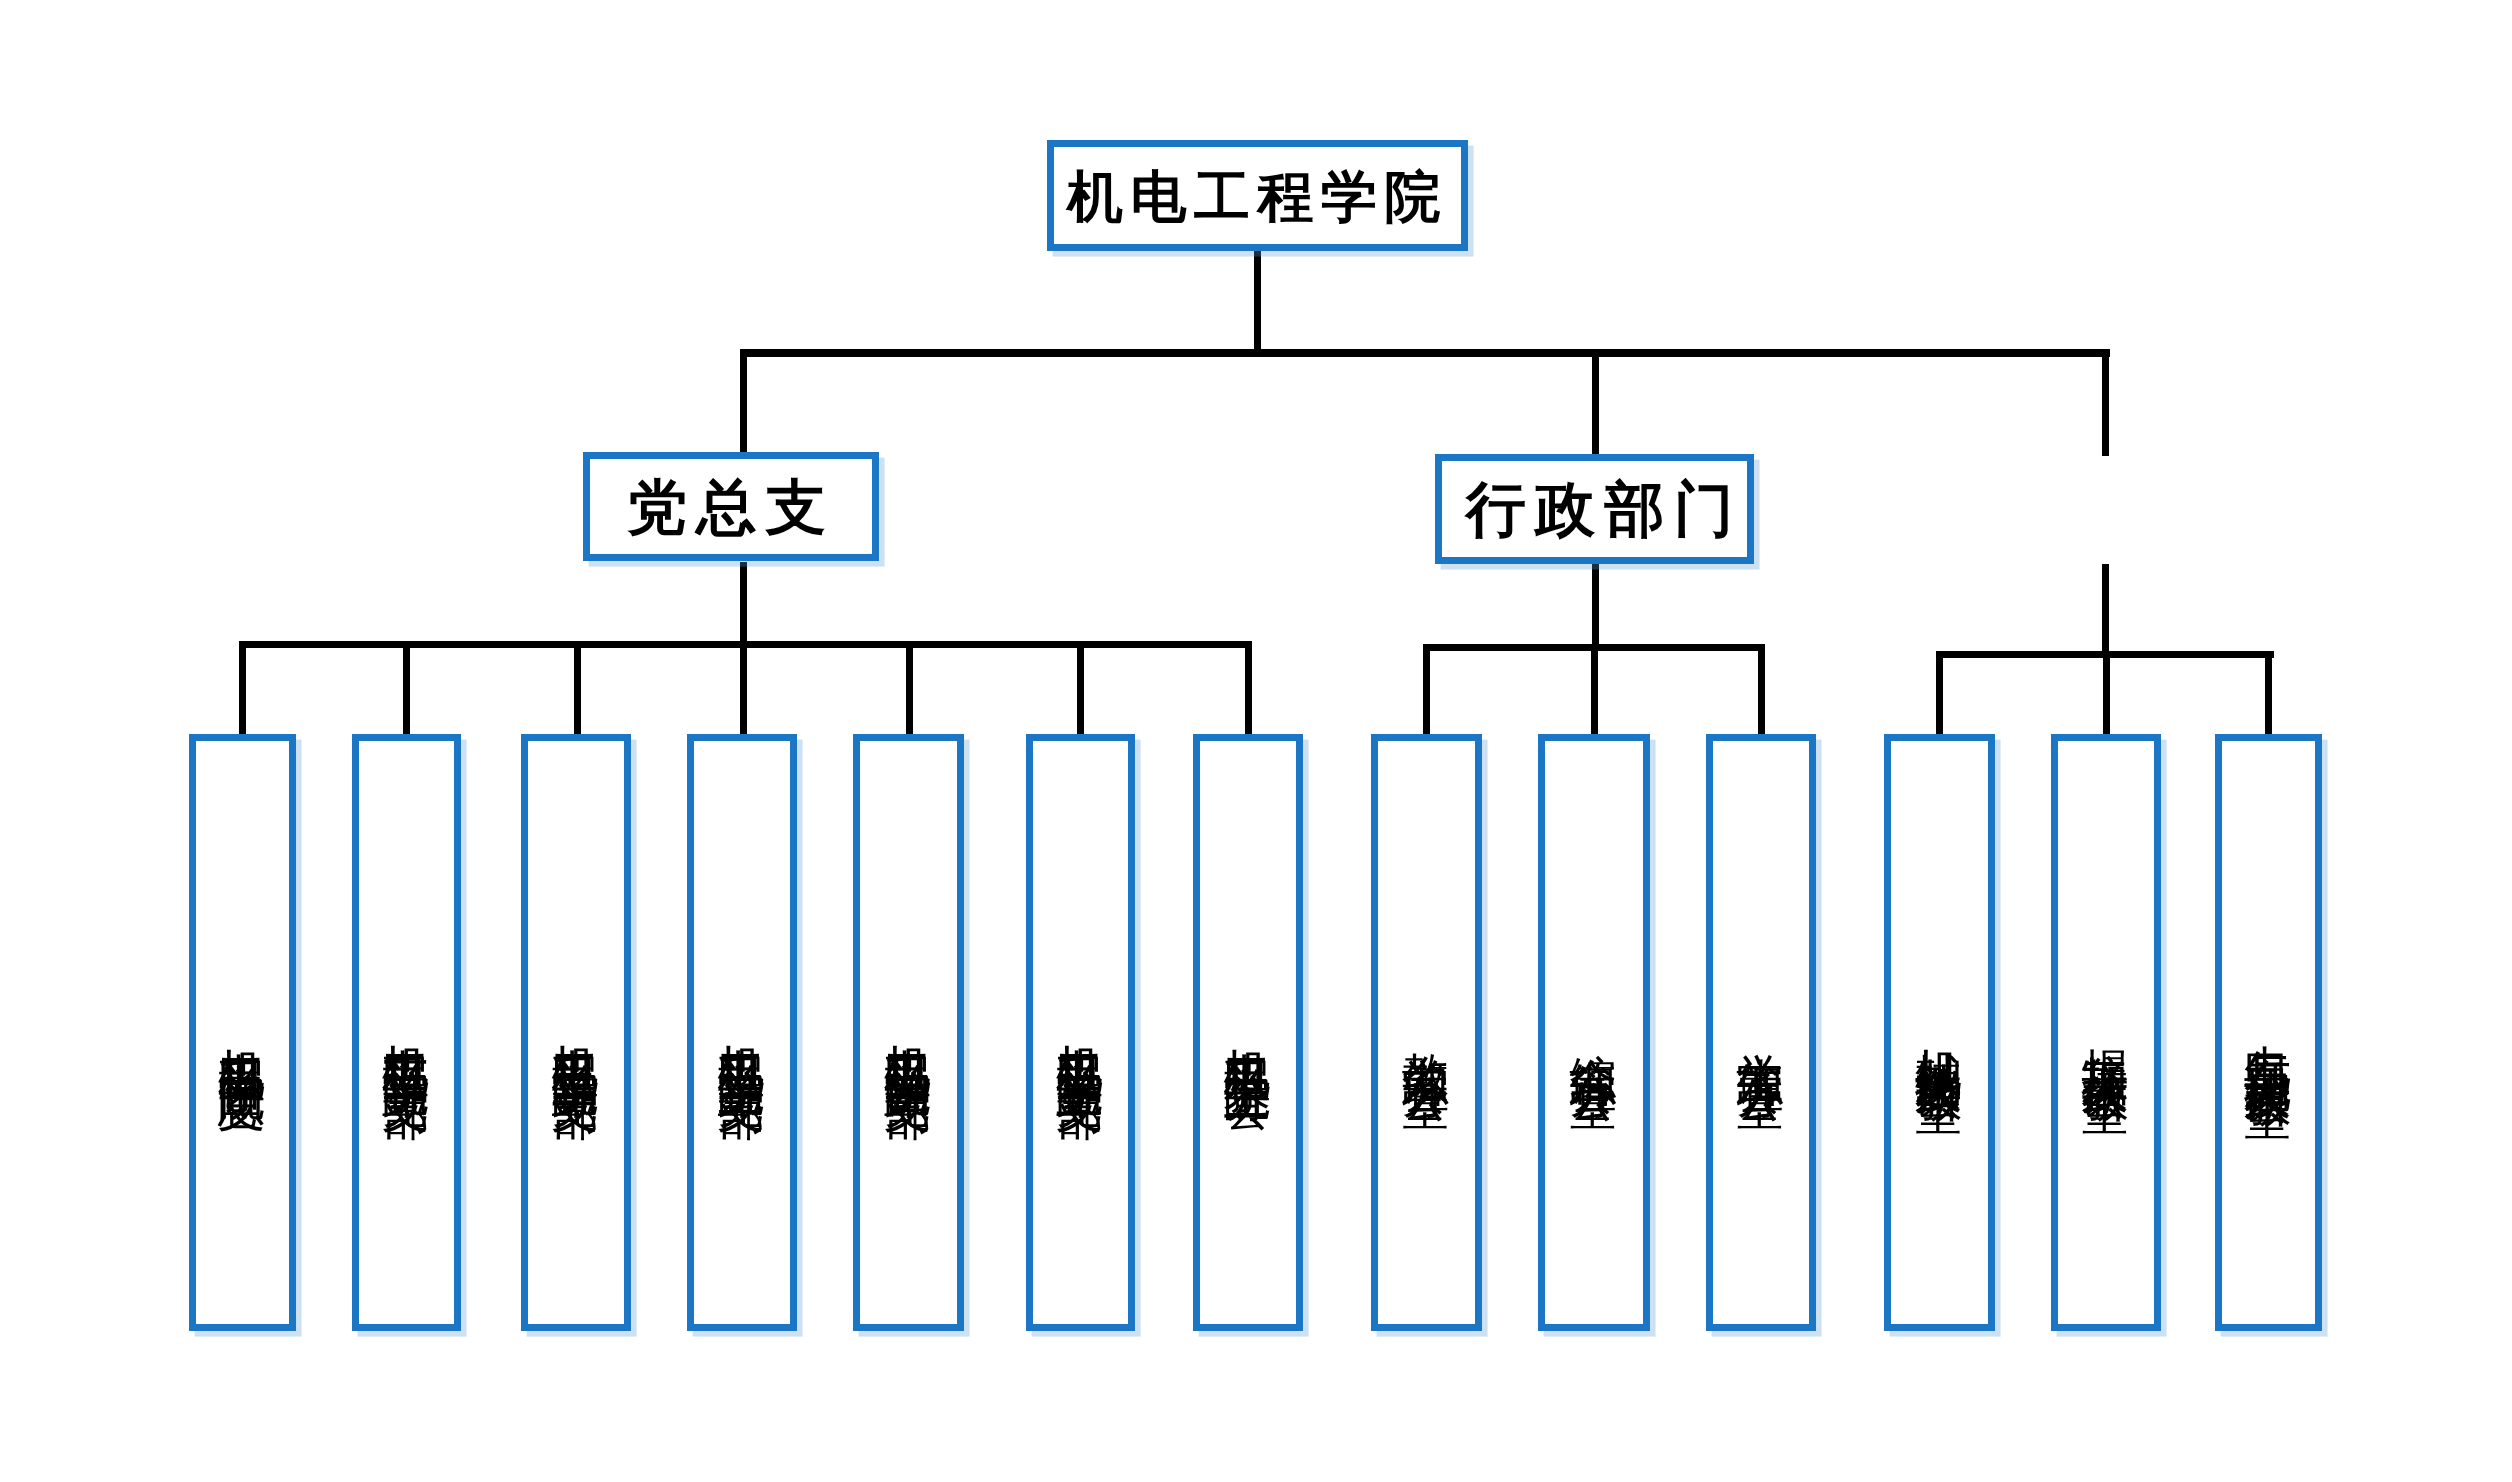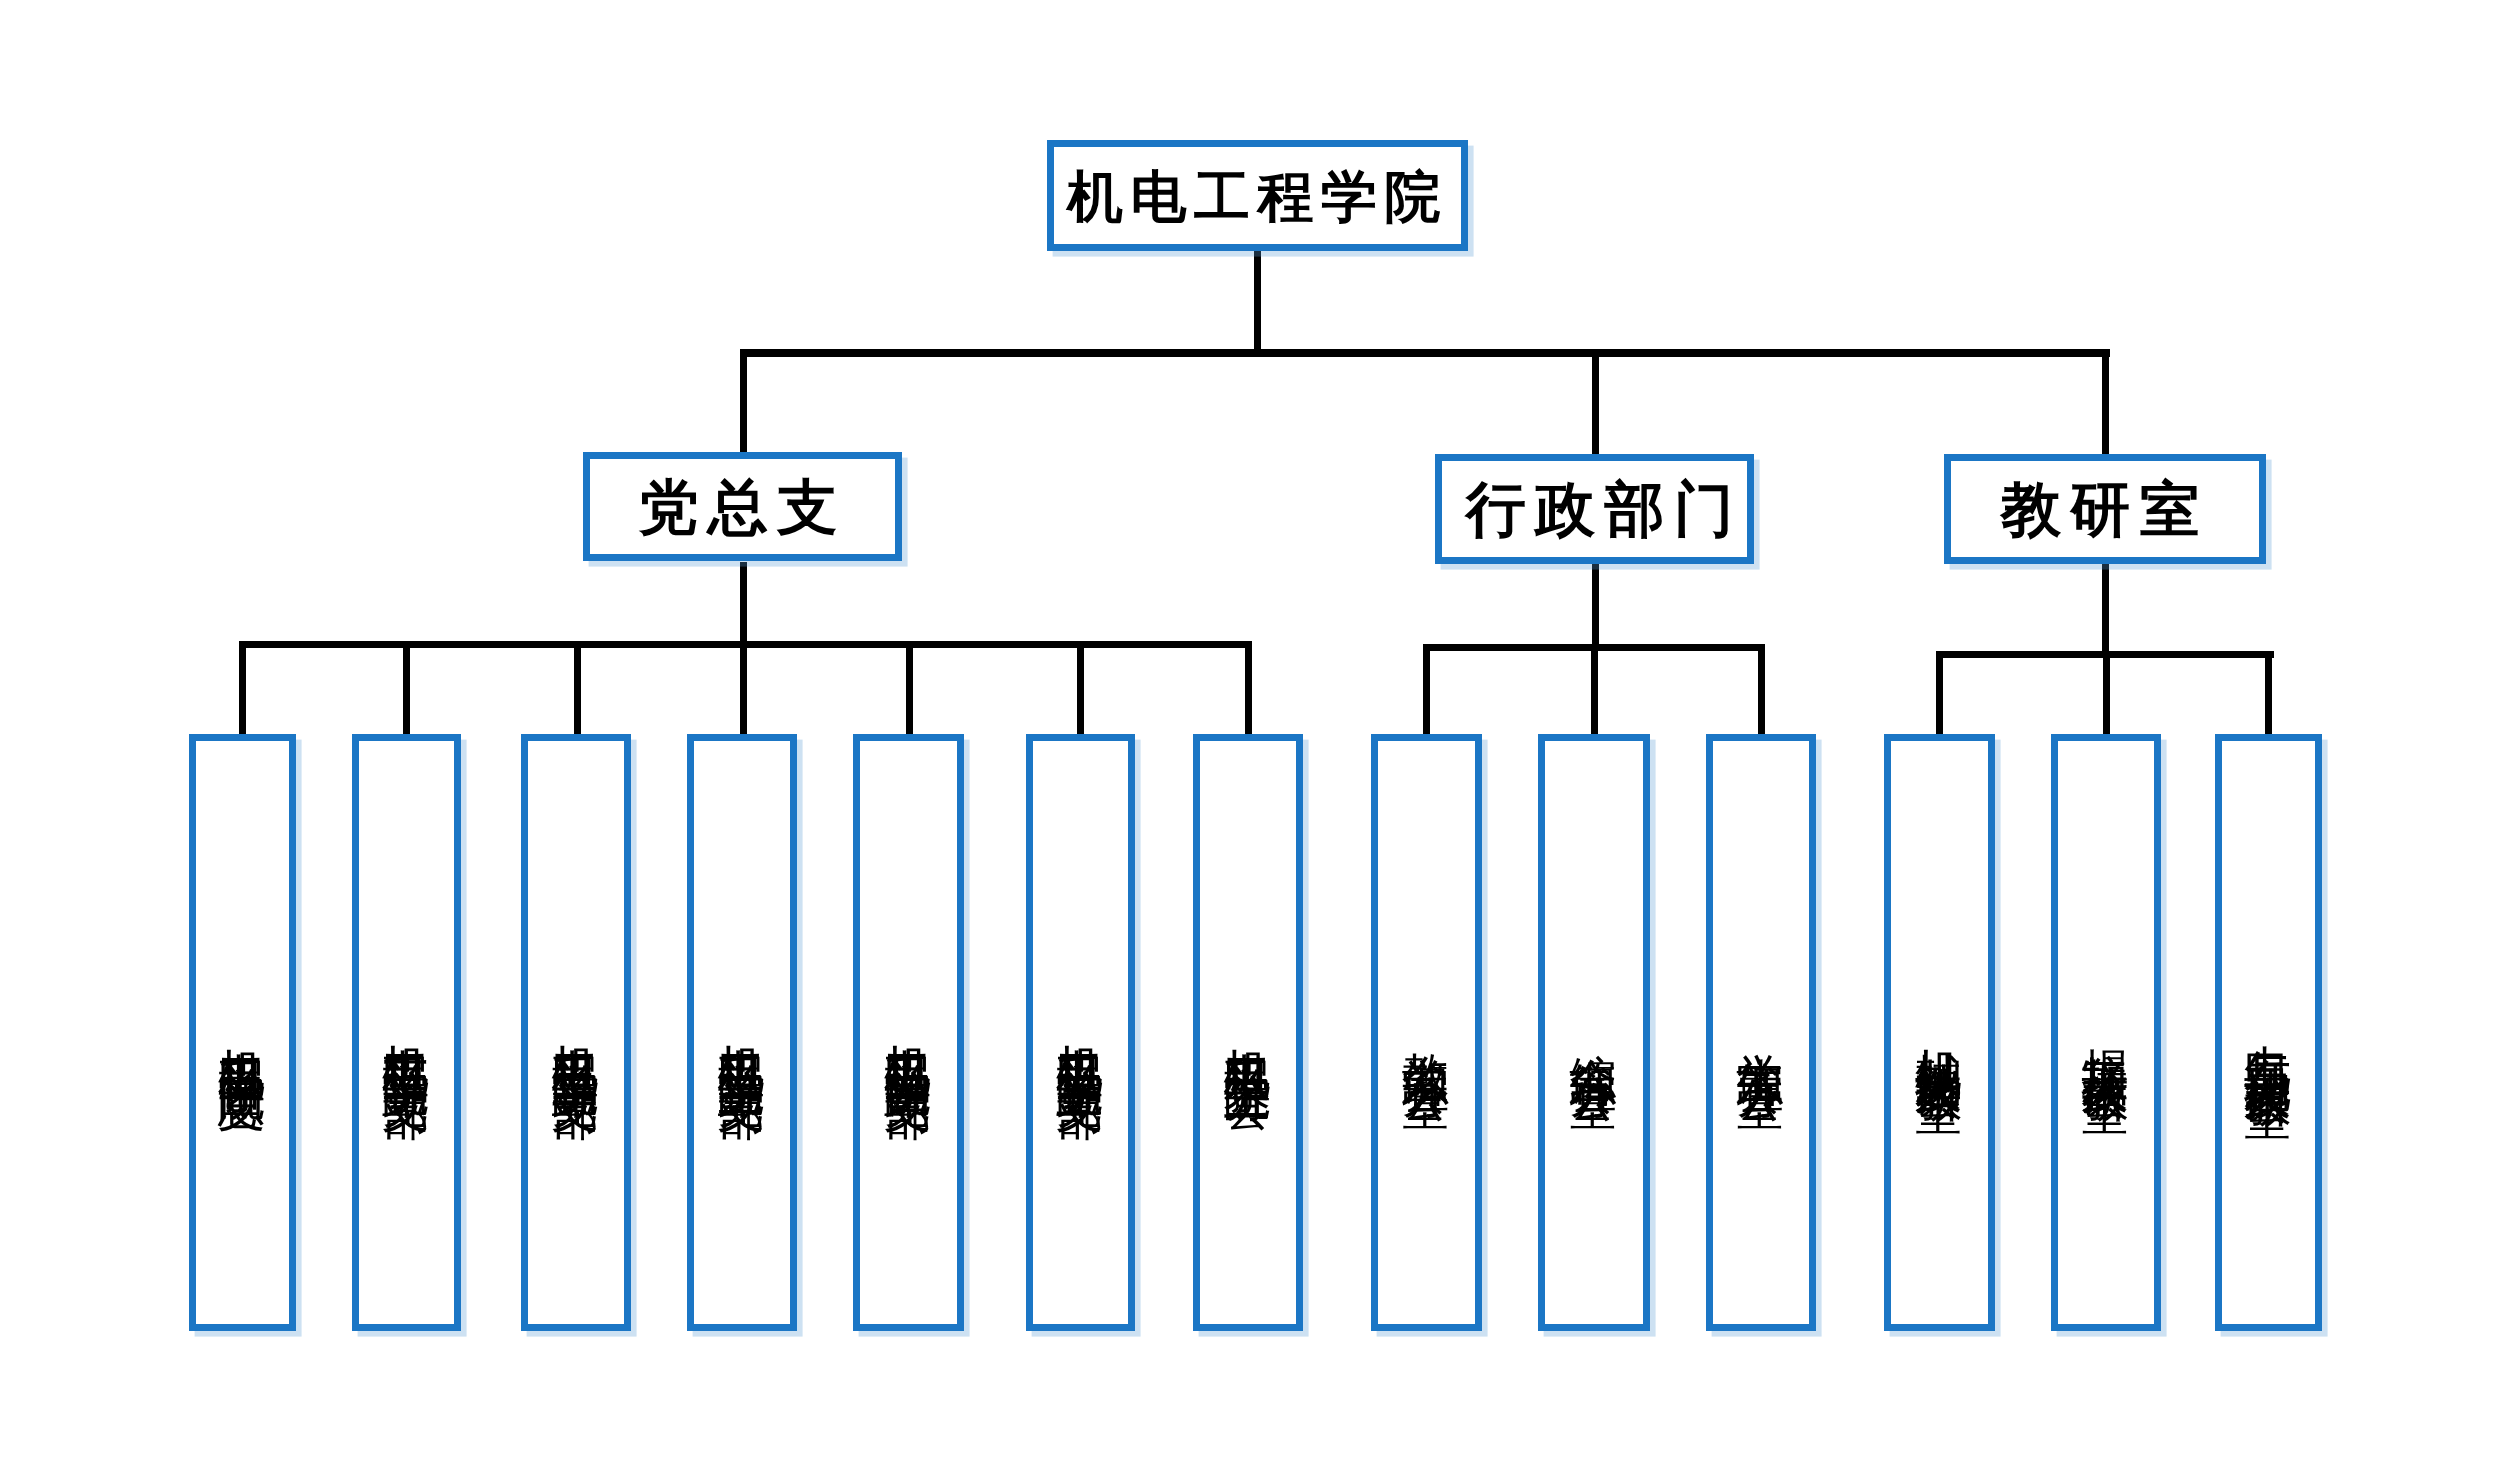--- a/index.html
+++ b/index.html
@@ -83,28 +83,25 @@
   <div class="cline" style="left:2086px; top:548px; width:6.5px; height:93px;"></div>
   <div class="cline" style="left:1921px; top:635px; width:337px; height:6.5px;"></div>
   <div class="cline" style="left:1920px; top:635px; width:6.5px; height:87px;"></div>
   <div class="cline" style="left:2087px; top:635px; width:6.5px; height:87px;"></div>
   <div class="cline" style="left:2249px; top:635px; width:6.5px; height:87px;"></div>
 
   <div class="node header root-box" style="left:1031px; top:124px; width:421px; height:111px;">
     <span class="label">机电工程学院</span>
   </div>
 
-  <div class="node header l2-box" style="left:567px; top:436px; width:319px; height:109px;">
+  <div class="node header l2-box" style="left:567px; top:436px; width:296px; height:109px;">
     <span class="label">党总支</span>
   </div>
   <div class="node header l2-box" style="left:1419px; top:438px; width:319px; height:110px;justify-content:flex-end;">
     <span class="label">行政部门</span>
-  </div>
-  <div class="node header l2-box" style="left:1928px; top:438px; width:322px; height:110px;">
-    <span class="label">教研室</span>
   </div>
 
   <div class="node child-box" style="left:173px; width:107px;">
     <span class="vlabel">机电工程学院团总支</span>
   </div>
   <div class="node child-box" style="left:336px; width:109px;">
     <span class="vlabel">机电工程学院第一党支部</span>
   </div>
   <div class="node child-box" style="left:505px; width:110px;">
     <span class="vlabel">机电工程学院第二党支部</span>

